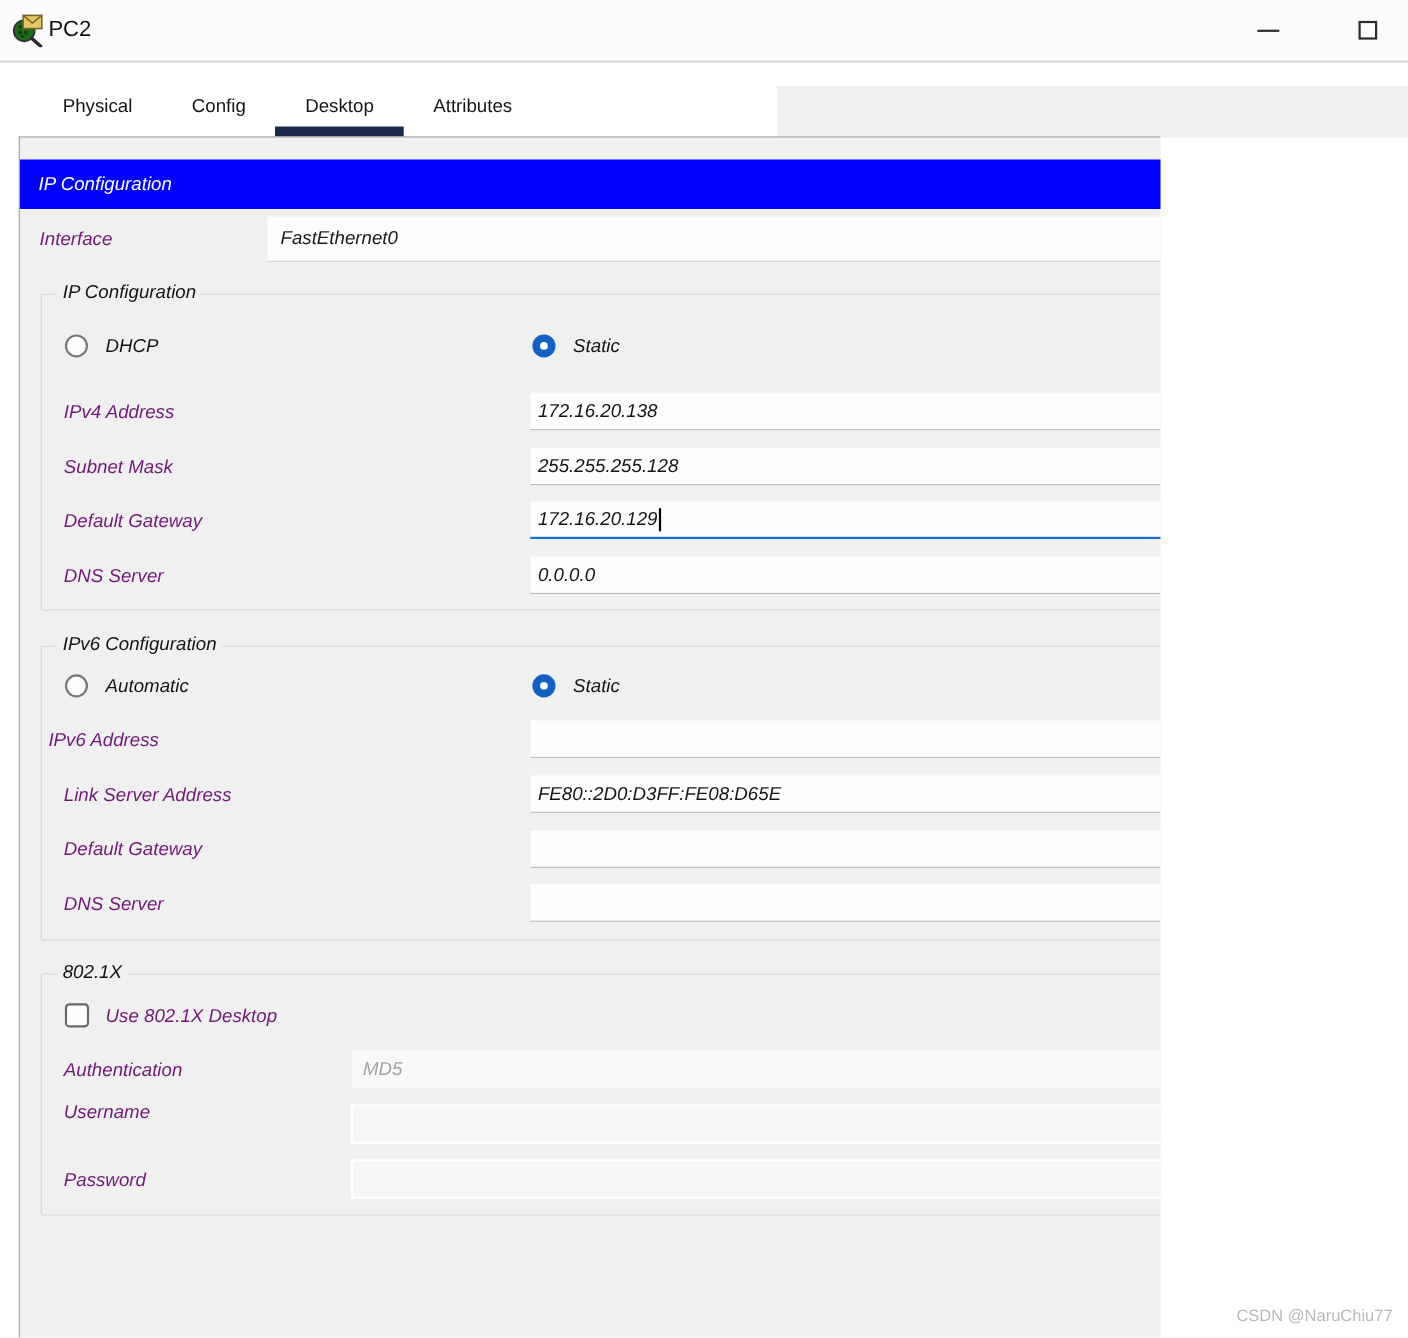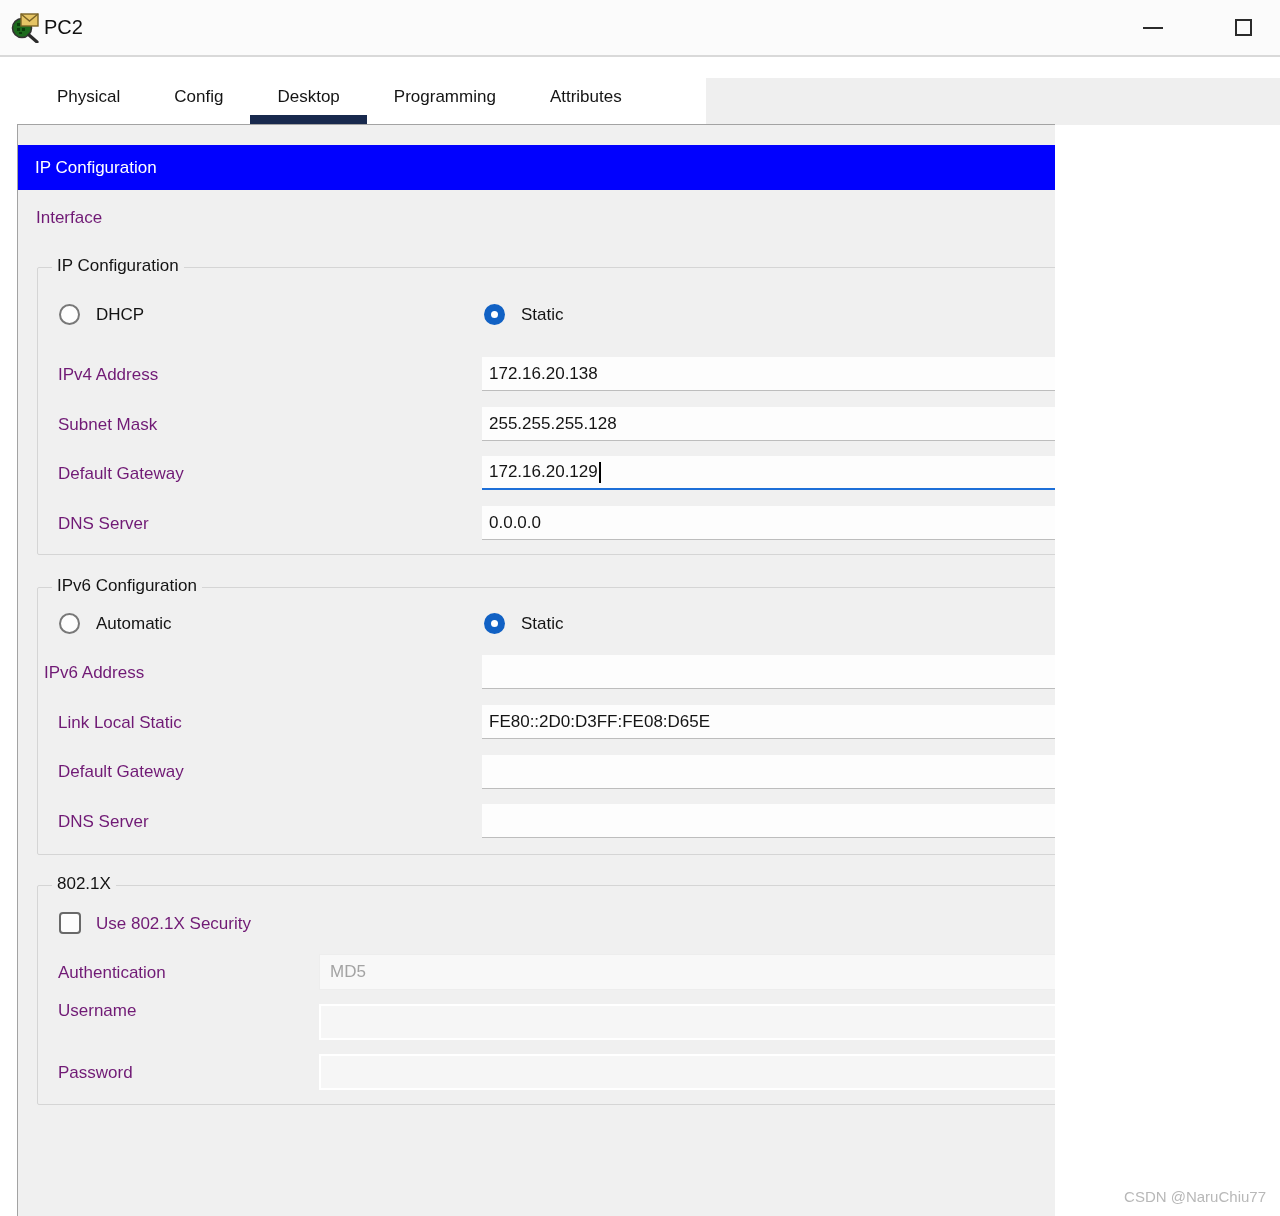--- a/index.html
+++ b/index.html
@@ -33,20 +33,21 @@
     font-size:17px; color:#141414; padding:0 27px; display:flex; align-items:center;
     border-bottom:10px solid transparent; white-space:nowrap;
   }
   .tab.active { border-bottom-color:#18294d; }
 
   
   .content {
     position:absolute; left:17px; top:124px; width:1038px; height:1092px;
     background:#f0f0f0; border-left:1px solid #a3a3a3; border-top:1px solid #a3a3a3;
     overflow:hidden;
+    font-style:italic;
   }
   .banner {
     position:absolute; left:0; top:20px; width:1262px; height:45px;
     background:#0101fe; color:#ffffff; font-size:17px;
     display:flex; align-items:center; padding-left:17px;
   }
   .iface-label { position:absolute; left:18px; top:83px; font-size:17px; }
   .iface-field {
     position:absolute; left:225px; top:72px; width:1037px; height:41px;
     background:#fdfdfd; border-bottom:1px solid #cfcfcf;
@@ -129,29 +130,31 @@
   <button class="winbtn btn-max">
     <span class="glyph-max"></span>
   </button>
 </div>
 
 <div class="tabrow-right"></div>
 <div class="tabstrip">
   <div class="tab">Physical</div>
   <div class="tab">Config</div>
   <div class="tab active">Desktop</div>
-  <div class="tab">Programming</div>
   <div class="tab">Attributes</div>
 </div>
 
 <div class="content">
 
   <div class="banner">IP Configuration</div>
 
   <div class="rowlabel iface-label">Interface</div>
+  <div class="iface-field">
+    <span>FastEthernet0</span>
+  </div>
 
   <div class="group g1">
     <div class="legend">IP Configuration</div>
 
     <div class="radio off" style="left:21px; top:36px;"></div>
     <div class="radiolabel" style="left:58px; top:37px;text-align:center;">DHCP</div>
     <div class="radio on" style="left:446px; top:36px;"></div>
     <div class="radiolabel" style="left:483px; top:37px;">Static</div>
 
     <div class="rowlabel" style="left:20px; top:97px;">IPv4 Address</div>
@@ -186,41 +189,41 @@
 
     <div class="rowlabel" style="left:6px; top:75px;">IPv6 Address</div>
     <div class="fld" style="left:444px; top:67px; width:647px;">
       <span></span>
     </div>
     <div class="sep" style="left:1103px; top:72px;">/</div>
     <div class="fld" style="left:1121px; top:67px; width:160px;">
       <span></span>
     </div>
 
-    <div class="rowlabel" style="left:20px; top:125px;">Link Local Static</div>
+    <div class="rowlabel" style="left:20px; top:125px;">Link Server Address</div>
     <div class="fld" style="left:444px; top:117px; width:820px;">
       <span>FE80::2D0:D3FF:FE08:D65E</span>
     </div>
 
     <div class="rowlabel" style="left:20px; top:174px;">Default Gateway</div>
     <div class="fld" style="left:444px; top:167px; width:820px;">
       <span></span>
     </div>
 
     <div class="rowlabel" style="left:20px; top:224px;">DNS Server</div>
     <div class="fld" style="left:444px; top:216px; width:820px;">
       <span></span>
     </div>
   </div>
 
   <div class="group g3">
     <div class="legend">802.1X</div>
 
     <div class="checkbox" style="left:21px; top:26px;"></div>
-    <div class="rowlabel" style="left:58px; top:28px;">Use 802.1X Security</div>
+    <div class="rowlabel" style="left:58px; top:28px;">Use 802.1X Desktop</div>
 
     <div class="rowlabel" style="left:20px; top:77px;">Authentication</div>
     <div class="dfld combo" style="left:281px; top:68px; width:980px;">
       <span>MD5</span>
     </div>
 
     <div class="rowlabel" style="left:20px; top:115px;">Username</div>
     <div class="dfld textbox" style="left:281px; top:118px; width:980px;">
       <span></span>
     </div>

